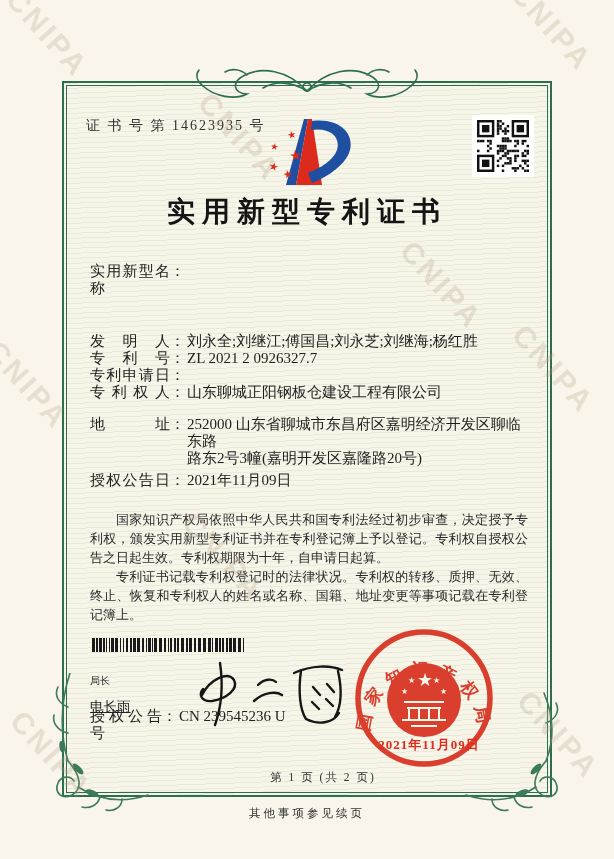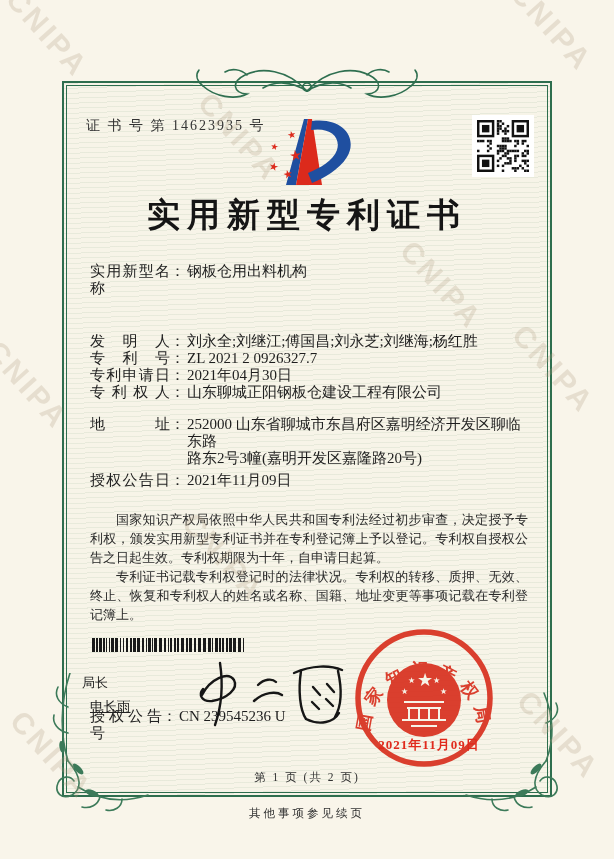--- a/index.html
+++ b/index.html
@@ -31,21 +31,21 @@
   .orn-bl{position:absolute;left:-16px;bottom:-18px;z-index:3;}
   .orn-br{position:absolute;right:-16px;bottom:-18px;z-index:3;transform:scaleX(-1);}
   
   .certno{
     position:absolute;left:22px;top:34px;font-size:14px;letter-spacing:2px;color:#333;
   }
   .logo{position:absolute;left:198px;top:34px;}
   .qr{position:absolute;left:408px;top:32px;background:#fff;padding:5px;}
   .title{
     position:absolute;left:0;top:110px;width:100%;text-align:center;
-    font-size:33px;font-weight:bold;letter-spacing:7px;color:#151515;
+    font-size:28px;font-weight:bold;letter-spacing:7px;color:#151515;
   }
   
   .fields{position:absolute;left:26px;right:20px;top:180px;font-size:15px;line-height:17px;}
   .frow{display:flex;align-items:flex-start;}
   .frow + .frow{}
   .frow.r2{margin-top:36px;}
   .frow.r6{margin-top:15px;}
   .frow.r7{margin-top:5px;flex-direction:column;}
   .flabel{
     display:inline-block;width:80px;flex:0 0 80px;
@@ -54,30 +54,30 @@
   .colon{flex:0 0 auto;}
   .fvalue{flex:1;white-space:pre-line;padding-left:2px;color:#1e1e1e;}
   .pair1{display:flex;width:236px;flex:0 0 236px;}
   .pair2{display:flex;flex:1;}
   .pair2 .flabel{width:72px;flex:0 0 72px;}
   
   .paras{position:absolute;left:26px;right:22px;top:427px;font-size:13px;line-height:19px;color:#2a2a2a;text-align:justify;}
   .paras p{margin:0;text-indent:2em;}
   
   .barcode{position:absolute;left:28px;top:555px;}
-  .signer-title{position:absolute;left:18px;top:591px;font-size:13px;}
+  .signer-title{position:absolute;left:26px;top:591px;font-size:10px;}
   .signer-name{position:absolute;left:26px;top:615px;font-size:13.5px;text-decoration:underline;}
   .signature{position:absolute;left:118px;top:572px;}
   .seal{position:absolute;left:285px;top:543px;opacity:0.92;}
   .seal-date{
     position:absolute;left:290px;top:653px;width:150px;text-align:center;
     font-size:13px;font-weight:bold;color:#e02a1c;letter-spacing:1px;z-index:4;
   }
   .pageinfo{
-    position:absolute;left:0;top:687px;width:100%;text-align:center;
+    position:absolute;left:16px;top:687px;width:100%;text-align:center;
     font-size:11.5px;letter-spacing:2px;color:#333;
   }
   .contnote{
     position:absolute;left:0;top:806px;width:100%;text-align:center;
     font-size:11.5px;letter-spacing:3px;color:#333;z-index:2;
   }
 </style>
 </head>
 <body>
 
@@ -252,36 +252,34 @@
       <rect x="47.04761904761905" y="49.523809523809526" width="2.4761904761904763" height="2.4761904761904763" fill="#111"></rect>
       <rect x="49.523809523809526" y="49.523809523809526" width="2.4761904761904763" height="2.4761904761904763" fill="#111"></rect>
     </svg>
 
   <div class="title">实用新型专利证书</div>
 
   <div class="fields">
     <div class="frow">
       <span class="flabel">实用新型名称</span>
         <span class="colon">：</span>
-      <span class="fvalue">钢板仓用出料机构</span>
     </div>
     <div class="frow r2">
       <span class="flabel">发明人</span>
         <span class="colon">：</span>
       <span class="fvalue">刘永全;刘继江;傅国昌;刘永芝;刘继海;杨红胜</span>
     </div>
     <div class="frow">
       <span class="flabel">专利号</span>
         <span class="colon">：</span>
       <span class="fvalue">ZL 2021 2 0926327.7</span>
     </div>
     <div class="frow">
       <span class="flabel">专利申请日</span>
         <span class="colon">：</span>
-      <span class="fvalue">2021年04月30日</span>
     </div>
     <div class="frow">
       <span class="flabel">专利权人</span>
         <span class="colon">：</span>
       <span class="fvalue">山东聊城正阳钢板仓建设工程有限公司</span>
     </div>
     <div class="frow r6">
       <span class="flabel">地址</span>
         <span class="colon">：</span>
       <span class="fvalue">252000 山东省聊城市东昌府区嘉明经济开发区聊临东路

